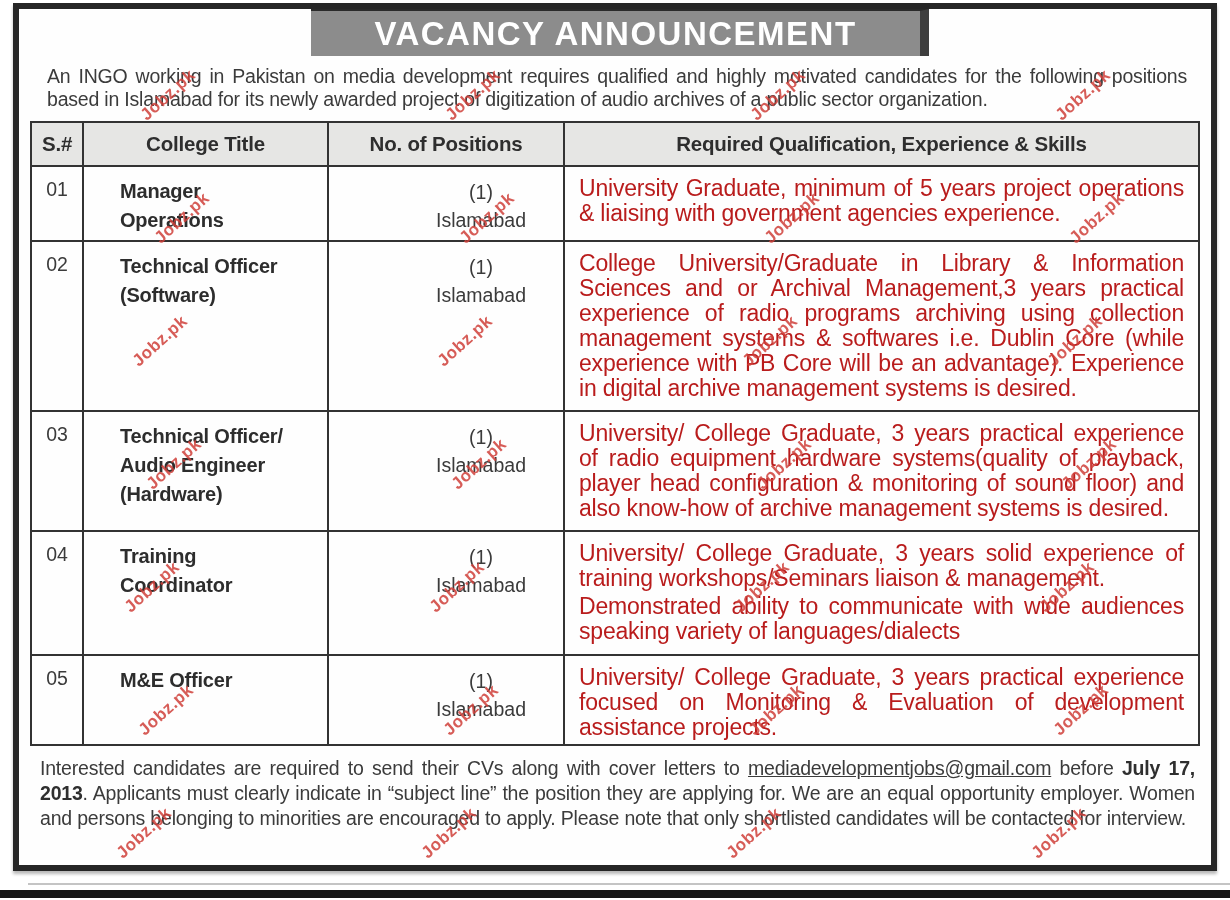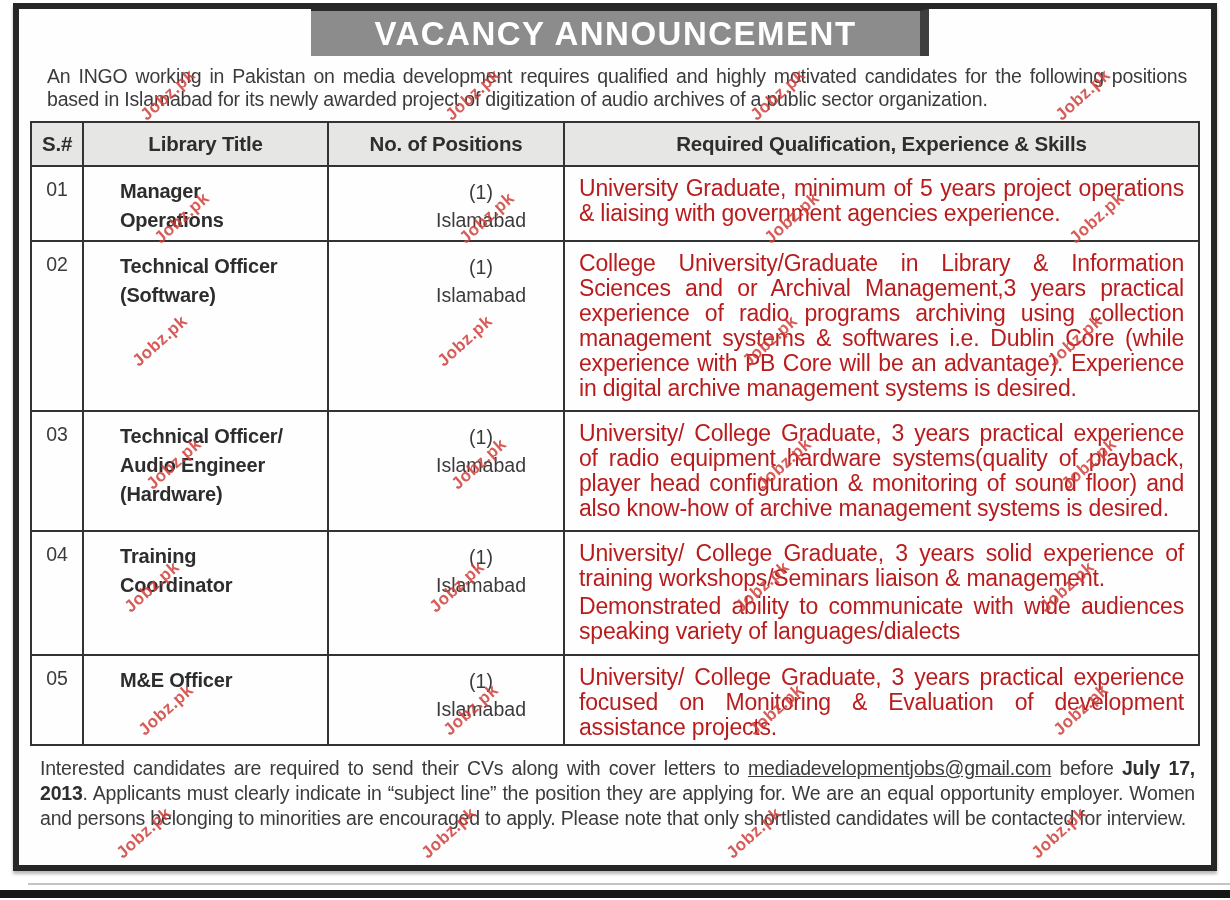--- a/index.html
+++ b/index.html
@@ -164,21 +164,21 @@
   <table class="vacancy">
     <colgroup>
       <col style="width:52px">
         <col style="width:245px">
         <col style="width:236px">
         <col>
     </colgroup>
     <thead>
       <tr>
         <th>S.#</th>
-        <th>Library Title</th>
+        <th>College Title</th>
         <th>No. of Positions</th>
         <th class="req-header">Required Qualification, Experience &amp; Skills</th>
       </tr>
     </thead>
     <tbody>
       <tr style="height:75px">
         <td class="sn-cell">01</td>
         <td class="title-cell">
             <span class="pos-title">Manager Operations</span>
           </td>

